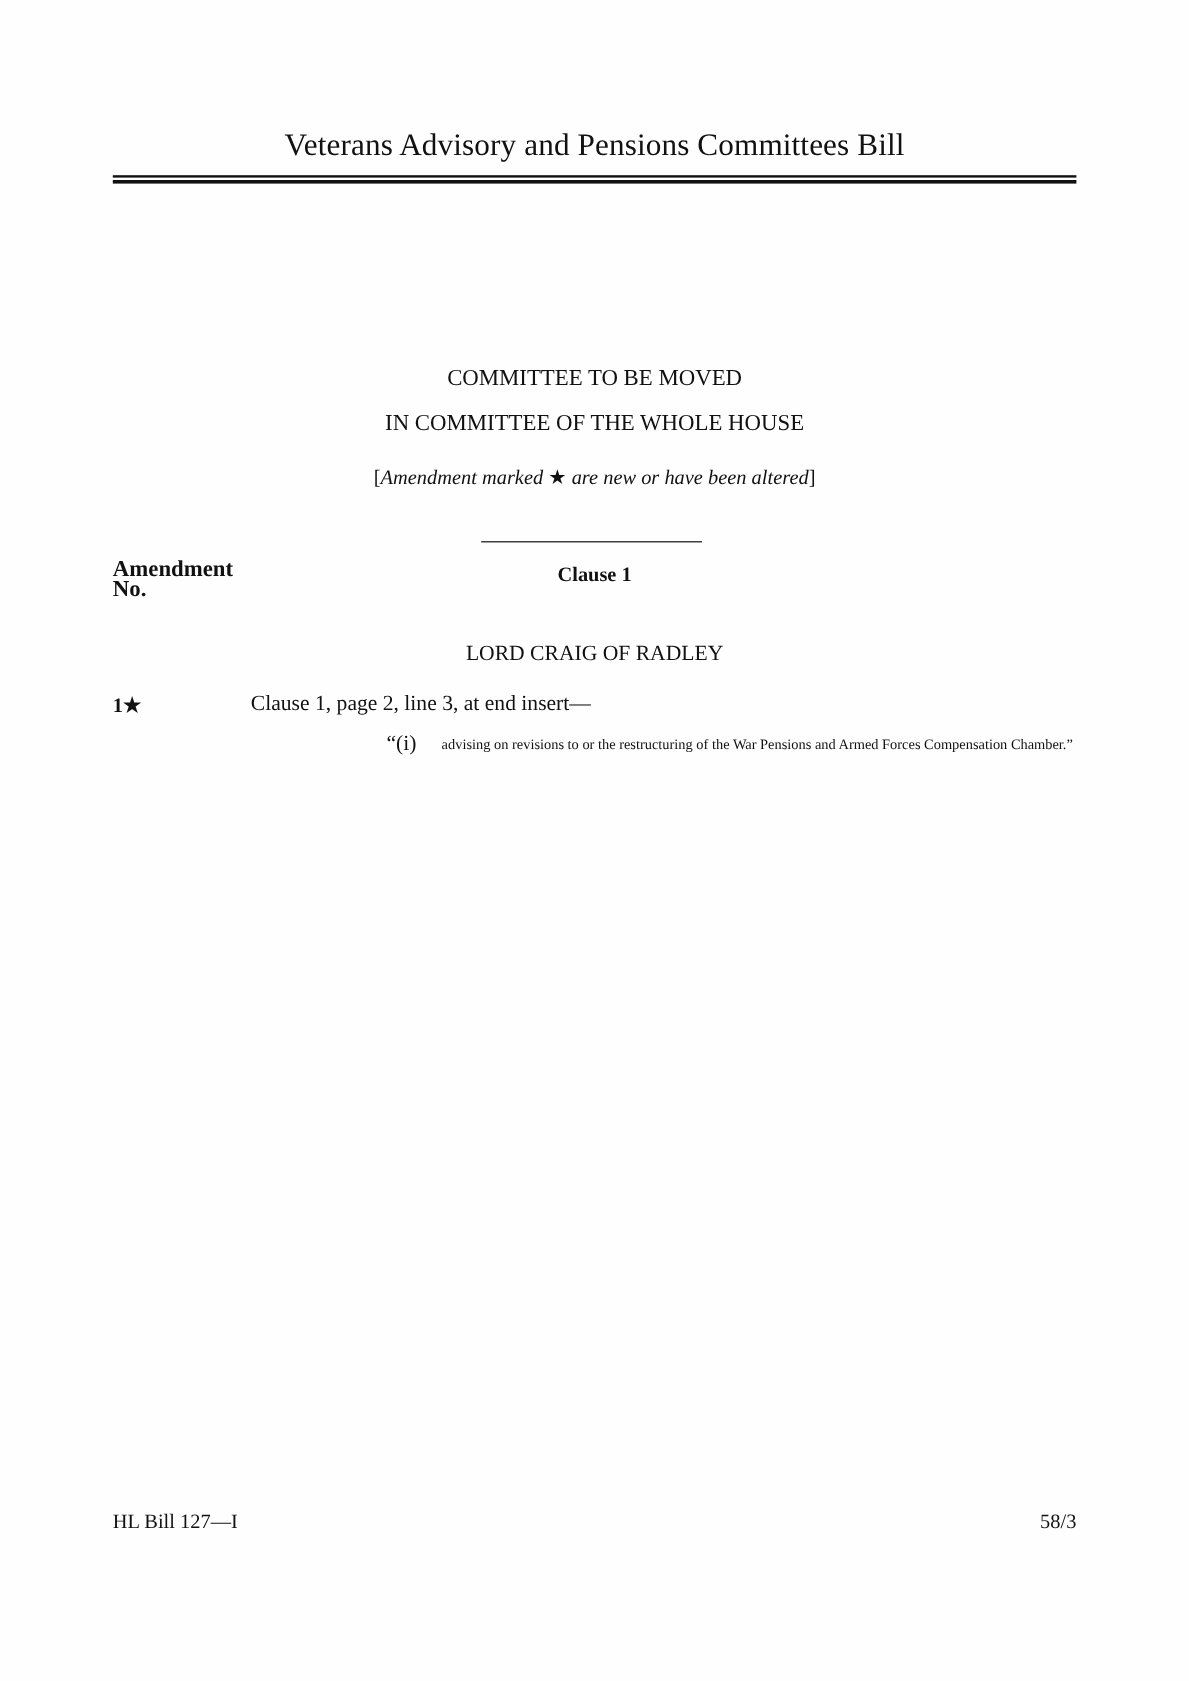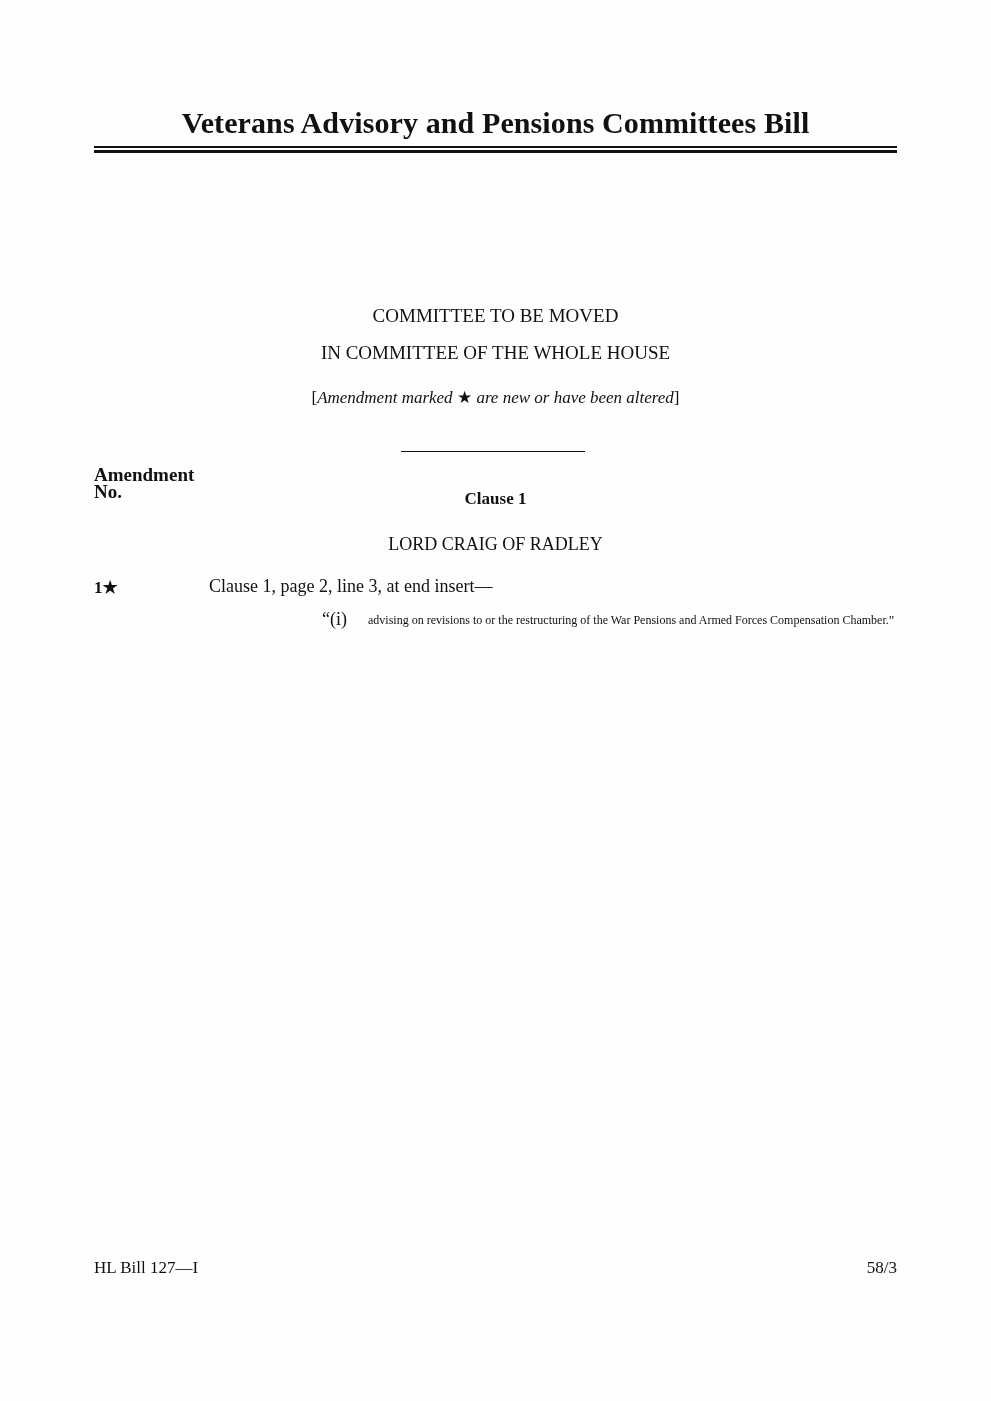--- a/index.html
+++ b/index.html
@@ -1,27 +1,27 @@
 <!DOCTYPE html>
 <html><head>
 <meta charset="utf-8">
 <style>
   html, body { margin: 0; padding: 0; background: #fefefe; }
   body { width: 991px; height: 1401px; position: relative; overflow: hidden;
          font-family: "Liberation Serif", "DejaVu Serif", serif; color: #111; }
   .abs { position: absolute; }
   .title { left: 94px; width: 803px; top: 106px; text-align: center;
-           font-size: 30px; font-weight: bold; letter-spacing: 0.1px; }
+           font-size: 26px; font-weight: normal; letter-spacing: 0.1px; }
   .rule-thin { left: 94px; width: 803px; top: 146px; height: 1.5px; background: #111; }
   .rule-thick { left: 94px; width: 803px; top: 150px; height: 3px; background: #111; }
   .center { left: 94px; width: 803px; text-align: center; font-size: 19px; }
   .italic { font-style: italic; }
   .short-rule { left: 401px; width: 184px; top: 451px; height: 1px; background: #111; }
   .amend-no { left: 94px; top: 466px; font-size: 19px; font-weight: bold; line-height: 17px; }
-  .clause { left: 94px; width: 803px; top: 469px; text-align: center; font-size: 17px; font-weight: bold; margin-top: 20px; }
+  .clause { left: 94px; width: 803px; top: 469px; text-align: center; font-size: 17px; font-weight: bold; }
   .lord { left: 94px; width: 803px; top: 534px; text-align: center; font-size: 18px; }
   .num { left: 94px; top: 577px; font-size: 17px; font-weight: bold; }
   .instr { left: 189px; top: 576px; font-size: 18px; margin-left: 20px; }
   .para-label { left: 322px; top: 609px; font-size: 18px; }
   .para-text { left: 368px; width: 529px; top: 609px; font-size: 12px; line-height: 22px; text-align: justify; }
   .footer-left { left: 94px; top: 1258px; font-size: 17px; }
   .footer-right { right: 94px; top: 1258px; font-size: 17px; }
 </style>
 </head>
 <body>

